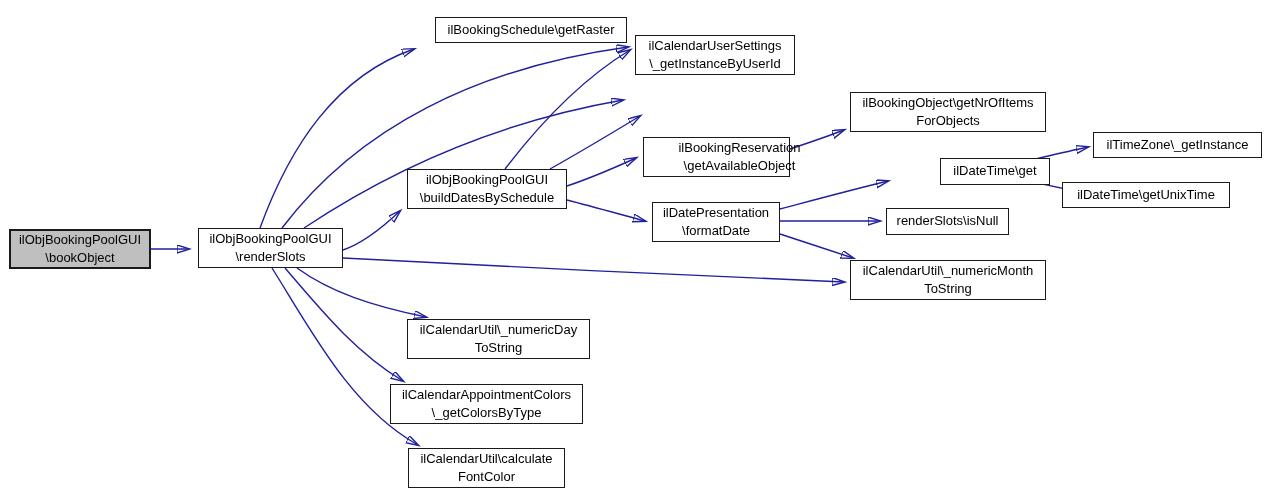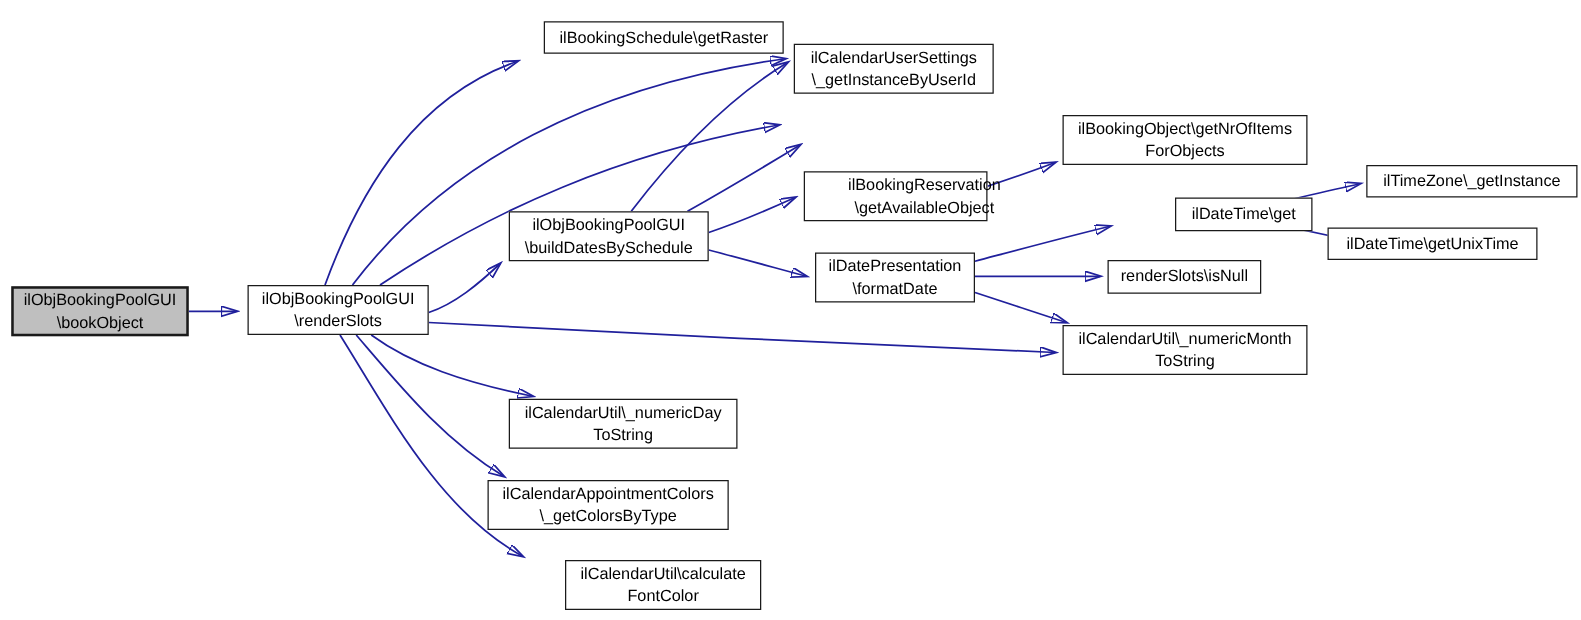--- a/index.html
+++ b/index.html
@@ -116,16 +116,16 @@
 
   <div class="node" style="left:850px; top:260px; width:196px; height:40px;">ilCalendarUtil\_numericMonth
 ToString</div>
 
   <div class="node" style="left:395px; top:319px; width:183px; height:40px;margin-left:12px;">ilCalendarUtil\_numericDay
 ToString</div>
 
   <div class="node" style="left:390px; top:384px; width:193px; height:40px;">ilCalendarAppointmentColors
 \_getColorsByType</div>
 
-  <div class="node" style="left:408px; top:448px; width:157px; height:40px;margin-left:44px;">ilCalendarUtil\calculate
+  <div class="node" style="left:408px; top:448px; width:157px; height:40px;">ilCalendarUtil\calculate
 FontColor</div>
 
 </div>
 
 </body></html>

